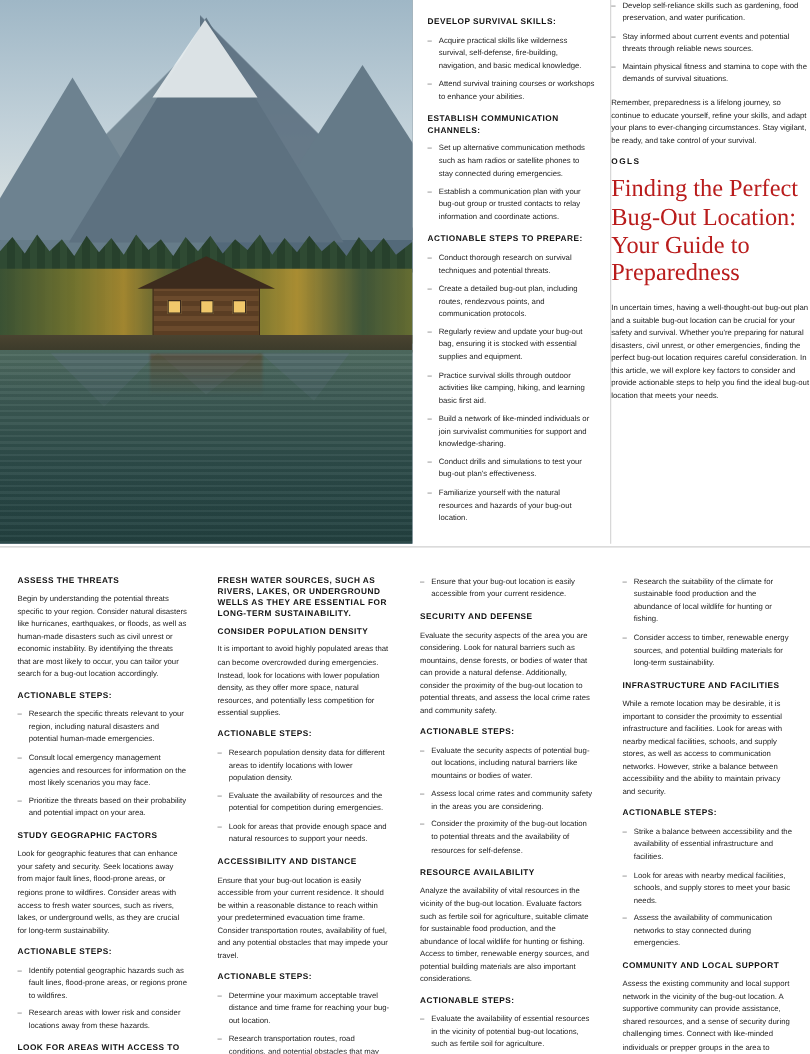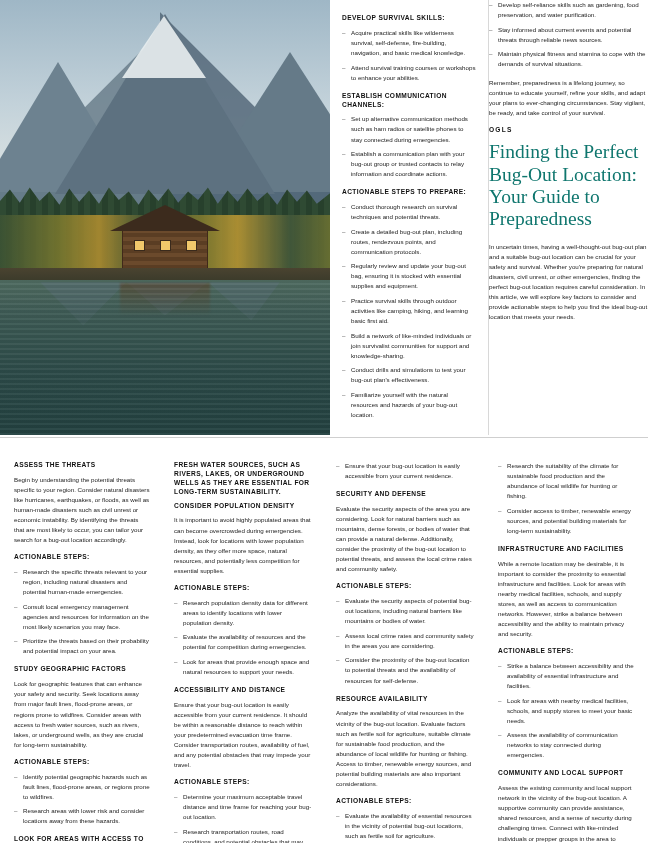--- a/index.html
+++ b/index.html
@@ -184,21 +184,21 @@
   }
   .brand {
     font-size: 6.6px;
     font-weight: bold;
     letter-spacing: 1.2px;
     margin: 0 0 8px 0;
     color: #111;
   }
   h1.big {
     font-family: "Liberation Serif", serif;
-    color: #0f766e;
+    color: #b91c1c;
     font-size: 19.5px;
     line-height: 1.13;
     margin: 0 0 12px 0;
     font-weight: normal;
   }
 
   
   .panel-gap {
     width: 648px;
     height: 10px;

